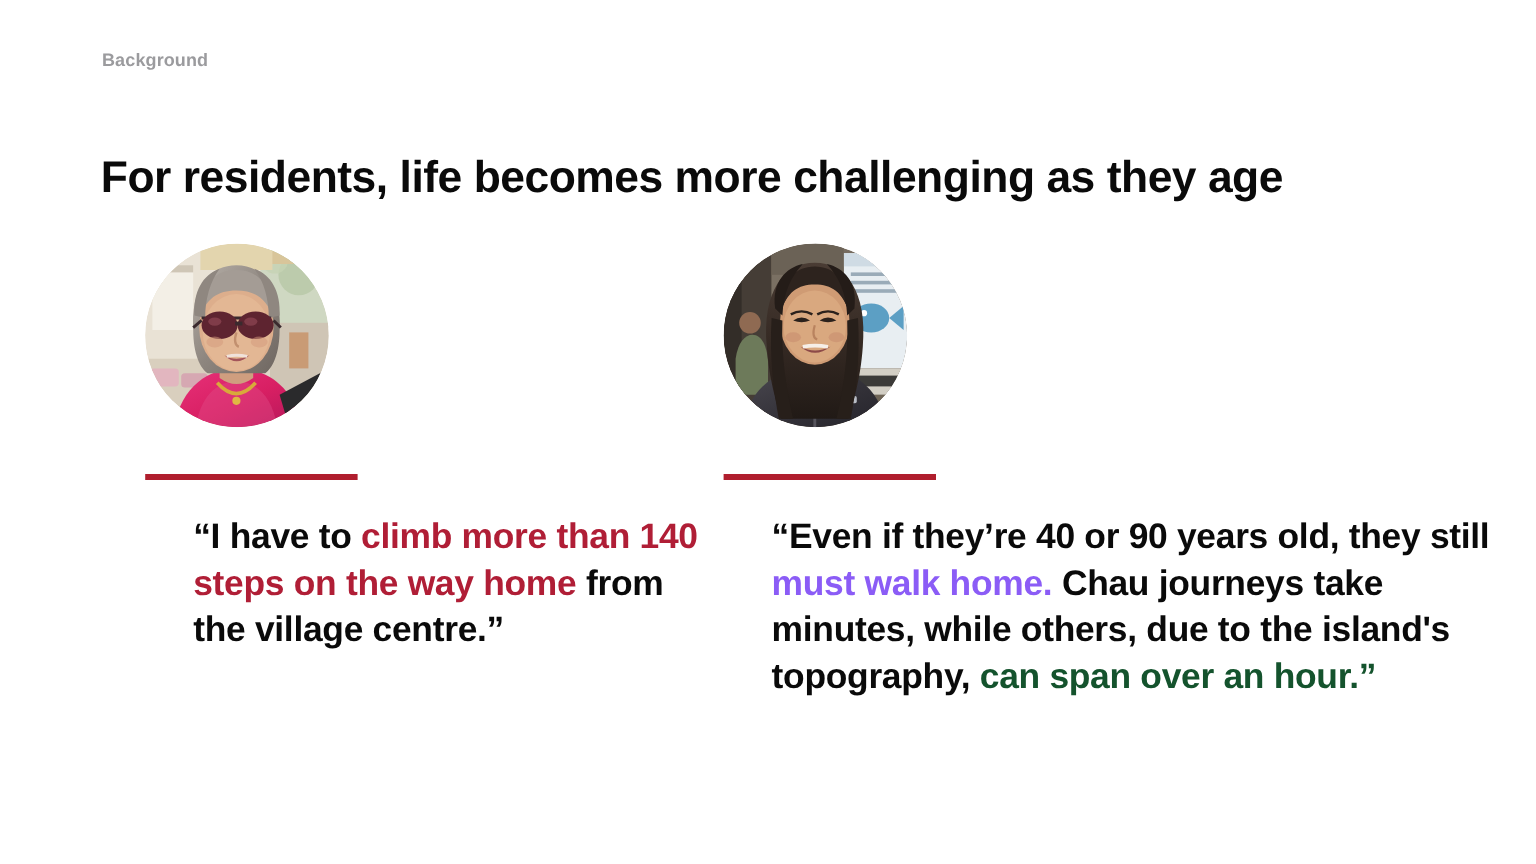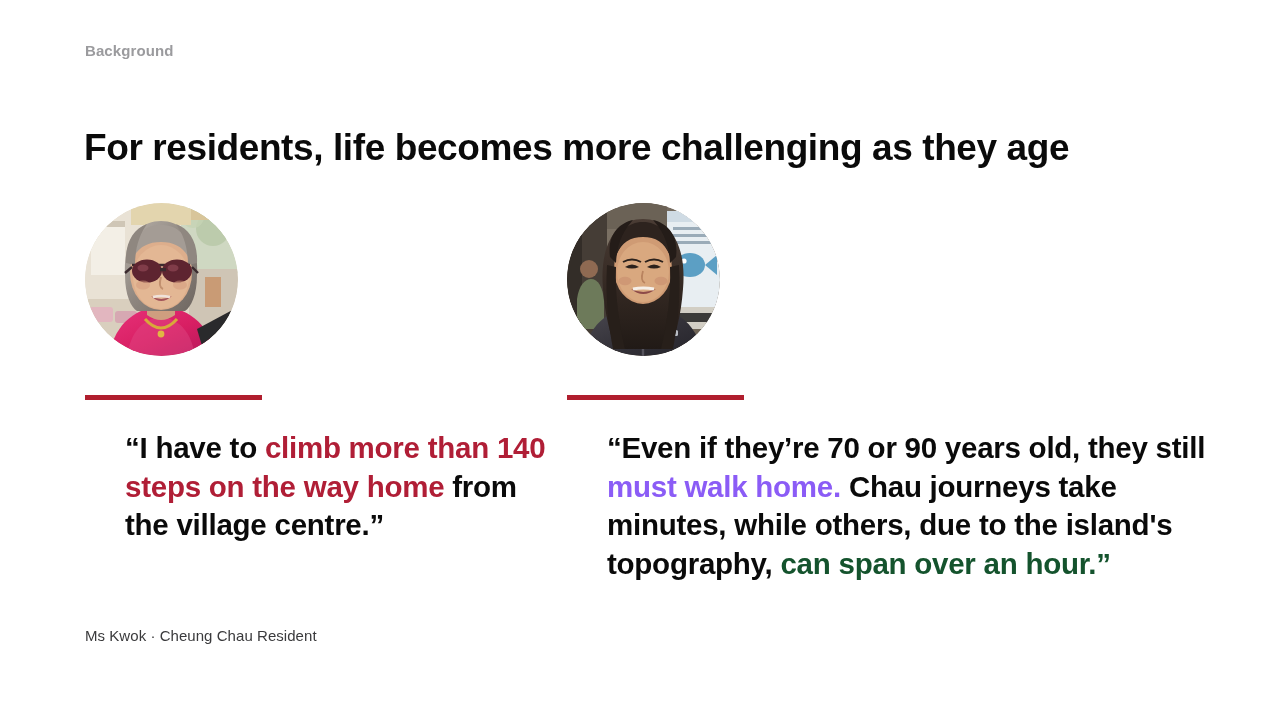--- a/index.html
+++ b/index.html
@@ -48,20 +48,21 @@
   
   .columns {
     position: absolute;
     left: 0;
     top: 203px;
     width: 1280px;
   }
   .col {
     position: absolute;
     top: 0;
+    margin-left: 36px;
   }
   .col-left  { left: 85px;  width: 430px; }
   .col-right { left: 567px; width: 625px; }
 
   
   .portrait {
     width: 153px;
     height: 153px;
     border-radius: 50%;
     overflow: hidden;
@@ -191,21 +192,20 @@
             <ellipse cx="58" cy="82" rx="7" ry="4.5" fill="#d49a7c" opacity="0.5"></ellipse>
             <ellipse cx="95" cy="82" rx="7" ry="4.5" fill="#d49a7c" opacity="0.5"></ellipse>
           </g>
         </svg>
       </div>
 
       <div class="rule" style="background: rgb(176, 30, 46);"></div>
 
       <blockquote class="quote"><span>“I have to </span><span class="hl" style="color: rgb(176, 30, 54);">climb more than 140 steps on the way home</span><span> from the village centre.”</span></blockquote>
 
-      <div class="attribution">Ms Kwok · Cheung Chau Resident</div>
     </div>
 
     <div class="col col-right">
 
       <div class="portrait">
         <svg width="153" height="153" viewBox="0 0 153 153">
           <defs>
             <clipPath id="clipR">
                 <circle cx="76.5" cy="76.5" r="76.5"></circle>
               </clipPath>
@@ -283,18 +283,18 @@
             <path d="M66 86 Q76 84 87 86" stroke="#f6efe8" stroke-width="3" fill="none"></path>
 
             <ellipse cx="58" cy="78" rx="6.5" ry="4.2" fill="#c4866a" opacity="0.45"></ellipse>
             <ellipse cx="94" cy="78" rx="6.5" ry="4.2" fill="#c4866a" opacity="0.45"></ellipse>
           </g>
         </svg>
       </div>
 
       <div class="rule" style="background: rgb(176, 30, 46);"></div>
 
-      <blockquote class="quote"><span>“Even if they’re 70 or 90 years old, they still </span><span class="hl" style="color: #8b5cf6;">must walk home.</span><span> Chau journeys take minutes, while others, due to the island's topography, </span><span class="hl" style="color: #14532d;">can span over an hour.”</span></blockquote>
+      <blockquote class="quote"><span>“Even if they’re 40 or 90 years old, they still </span><span class="hl" style="color: #8b5cf6;">must walk home.</span><span> Chau journeys take minutes, while others, due to the island's topography, </span><span class="hl" style="color: #14532d;">can span over an hour.”</span></blockquote>
 
     </div>
 
   </div>
 </div>
 
 </body></html>

